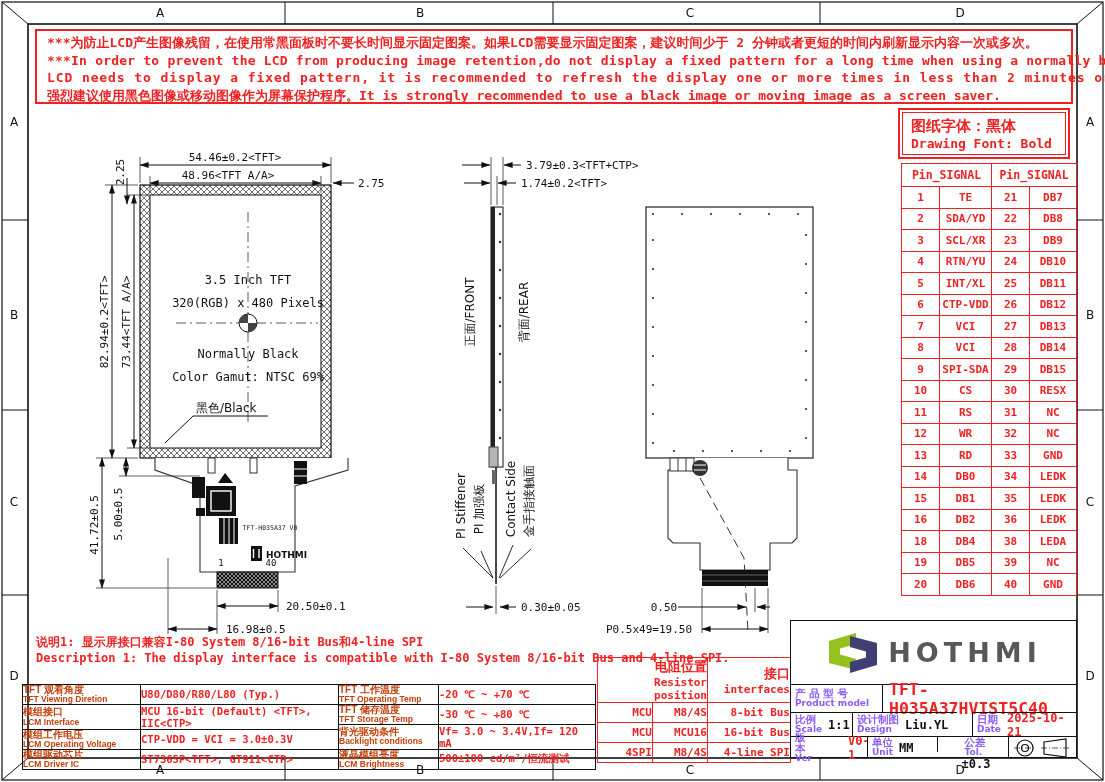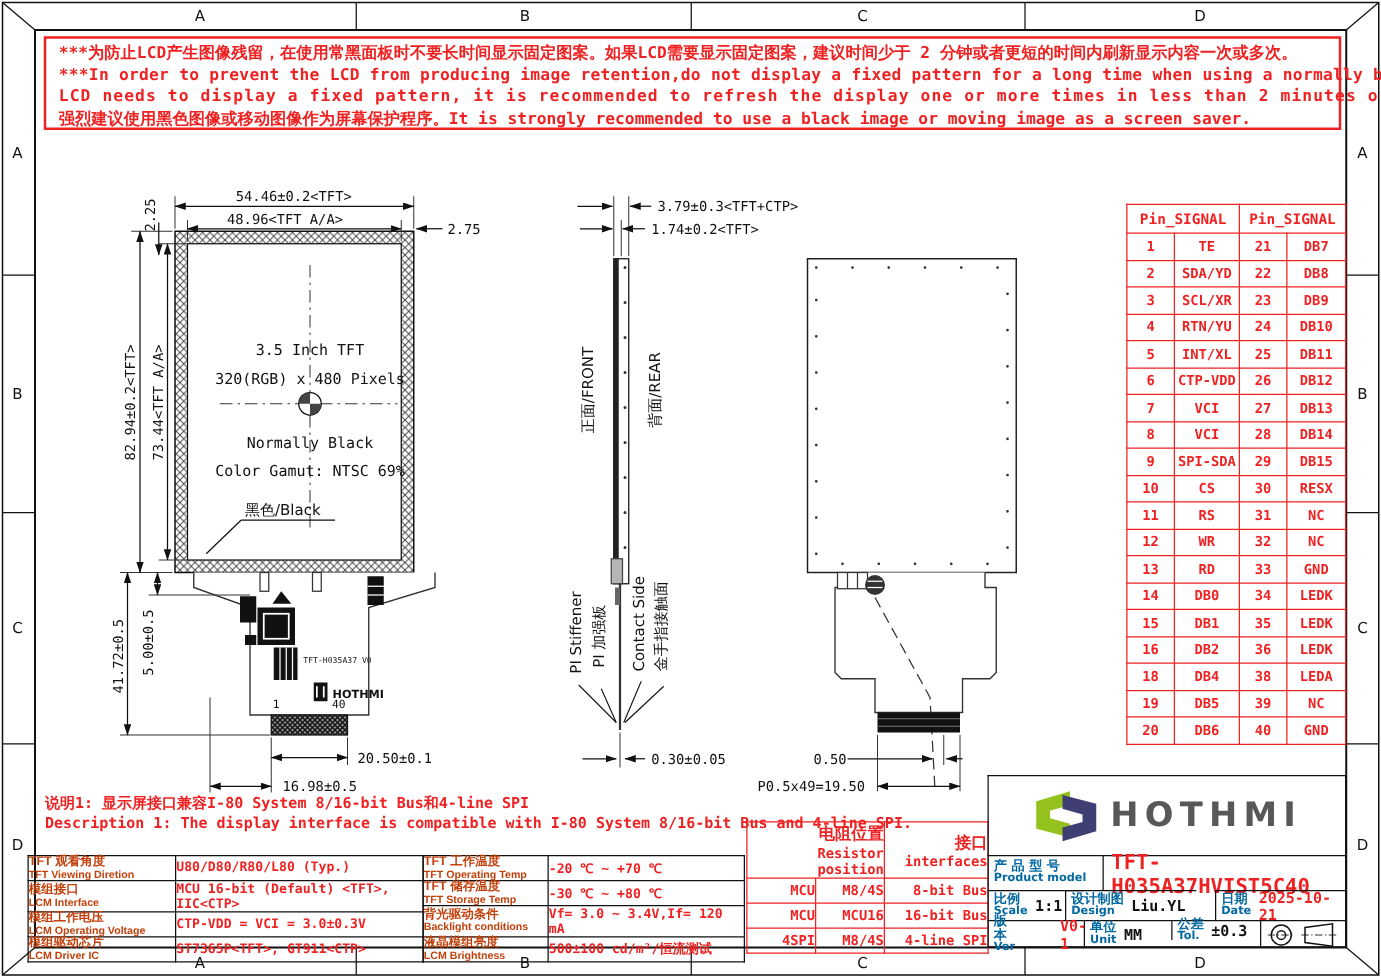--- a/index.html
+++ b/index.html
@@ -29,21 +29,21 @@
   .label-en{font-size:8.5px;font-weight:bold;}
   .value-cell{color:var(--red);font:bold 10.5px "DejaVu Sans Mono",monospace;padding-left:6px;}
   
   .res-table td{border:1.5px solid var(--red);color:var(--red);text-align:right;
     font:bold 11px "DejaVu Sans Mono",monospace;padding:0;}
   .res-head{line-height:1.25;}
   .res-head .cn{font:bold 13px "DejaVu Sans",sans-serif;}
   
   .tb-cell{position:absolute;box-sizing:border-box;border-left:1.5px solid #111;border-top:1.5px solid #111;
     display:flex;align-items:center;}
-  .tb-label{line-height:1.05;padding-left:4px;font-family:"DejaVu Sans",sans-serif;color:#0369a1;}
+  .tb-label{line-height:1.05;padding-left:4px;font-family:"DejaVu Sans",sans-serif;color:#8b5cf6;}
   .tb-label .cn{font-size:10.5px;font-weight:bold;}
   .tb-label .en{font-size:9px;font-weight:bold;}
   .tb-val{font:bold 12px "DejaVu Sans Mono",monospace;color:#111;padding-left:6px;}
   .tb-val.red{color:var(--red);}
   #note div{white-space:nowrap;font:bold 12px "DejaVu Sans Mono",monospace;color:var(--red);line-height:16px;}
   #logo-wordmark{font-family:"DejaVu Sans",sans-serif;font-weight:bold;font-size:27px;
     letter-spacing:5px;color:#58585a;}
 </style>
 </head>
 <body>
@@ -269,20 +269,26 @@
   </g>
 </svg>
 
 <div id="warn" class="ov" style="left:35px;top:29px;width:1038px;height:75px;">
   <div>***为防止LCD产生图像残留，在使用常黑面板时不要长时间显示固定图案。如果LCD需要显示固定图案，建议时间少于 2 分钟或者更短的时间内刷新显示内容一次或多次。</div>
   <div class="en">***In order to prevent the LCD from producing image retention,do not display a fixed pattern for a long time when using a normally black panel.If the</div>
   <div class="en" style="letter-spacing:0.9px;">LCD needs to display a fixed pattern, it is recommended to refresh the display one or more times in less than 2 minutes or less.</div>
   <div>强烈建议使用黑色图像或移动图像作为屏幕保护程序。It is strongly recommended to use a black image or moving image as a screen saver.</div>
 </div>
 
+<div id="fontnote" class="ov" style="left:898px;top:108px;width:172px;height:51px;">
+  <div class="inner">
+    <div class="cn">图纸字体：黑体</div>
+    <div class="en">Drawing Font: Bold</div>
+  </div>
+</div>
 
 <div class="ov" style="left:901px;top:163px;">
   <table class="pin-table">
     <colgroup>
           <col style="width:38px">
           <col style="width:52px">
           <col style="width:38px">
           <col style="width:47px">
         </colgroup>
     <thead>
@@ -612,21 +618,21 @@
         </div>
     <span class="tb-val red">V0-1</span>
   </div>
   <div class="tb-cell" style="left:77px;top:116px;width:70px;height:22px;">
     <div class="tb-label">
           <div class="cn">单位</div>
       <div class="en">Unit</div>
         </div>
     <span class="tb-val">MM</span>
   </div>
-  <div class="tb-cell" style="left:147px;top:116px;width:71px;height:16px;">
+  <div class="tb-cell" style="left:147px;top:116px;width:71px;height:16px;flex-direction:column;">
     <div class="tb-label">
           <div class="cn">公差</div>
       <div class="en">Tol.</div>
         </div>
     <span class="tb-val">±0.3</span>
   </div>
   <div class="tb-cell" style="left:218px;top:116px;width:69px;height:22px;justify-content:center;">
     <svg width="58" height="20" viewBox="0 0 58 20">
       <circle cx="11" cy="10" r="8" fill="none" stroke="#111" stroke-width="1.2"></circle>
       <circle cx="11" cy="10" r="3.5" fill="none" stroke="#111" stroke-width="1.2"></circle>

